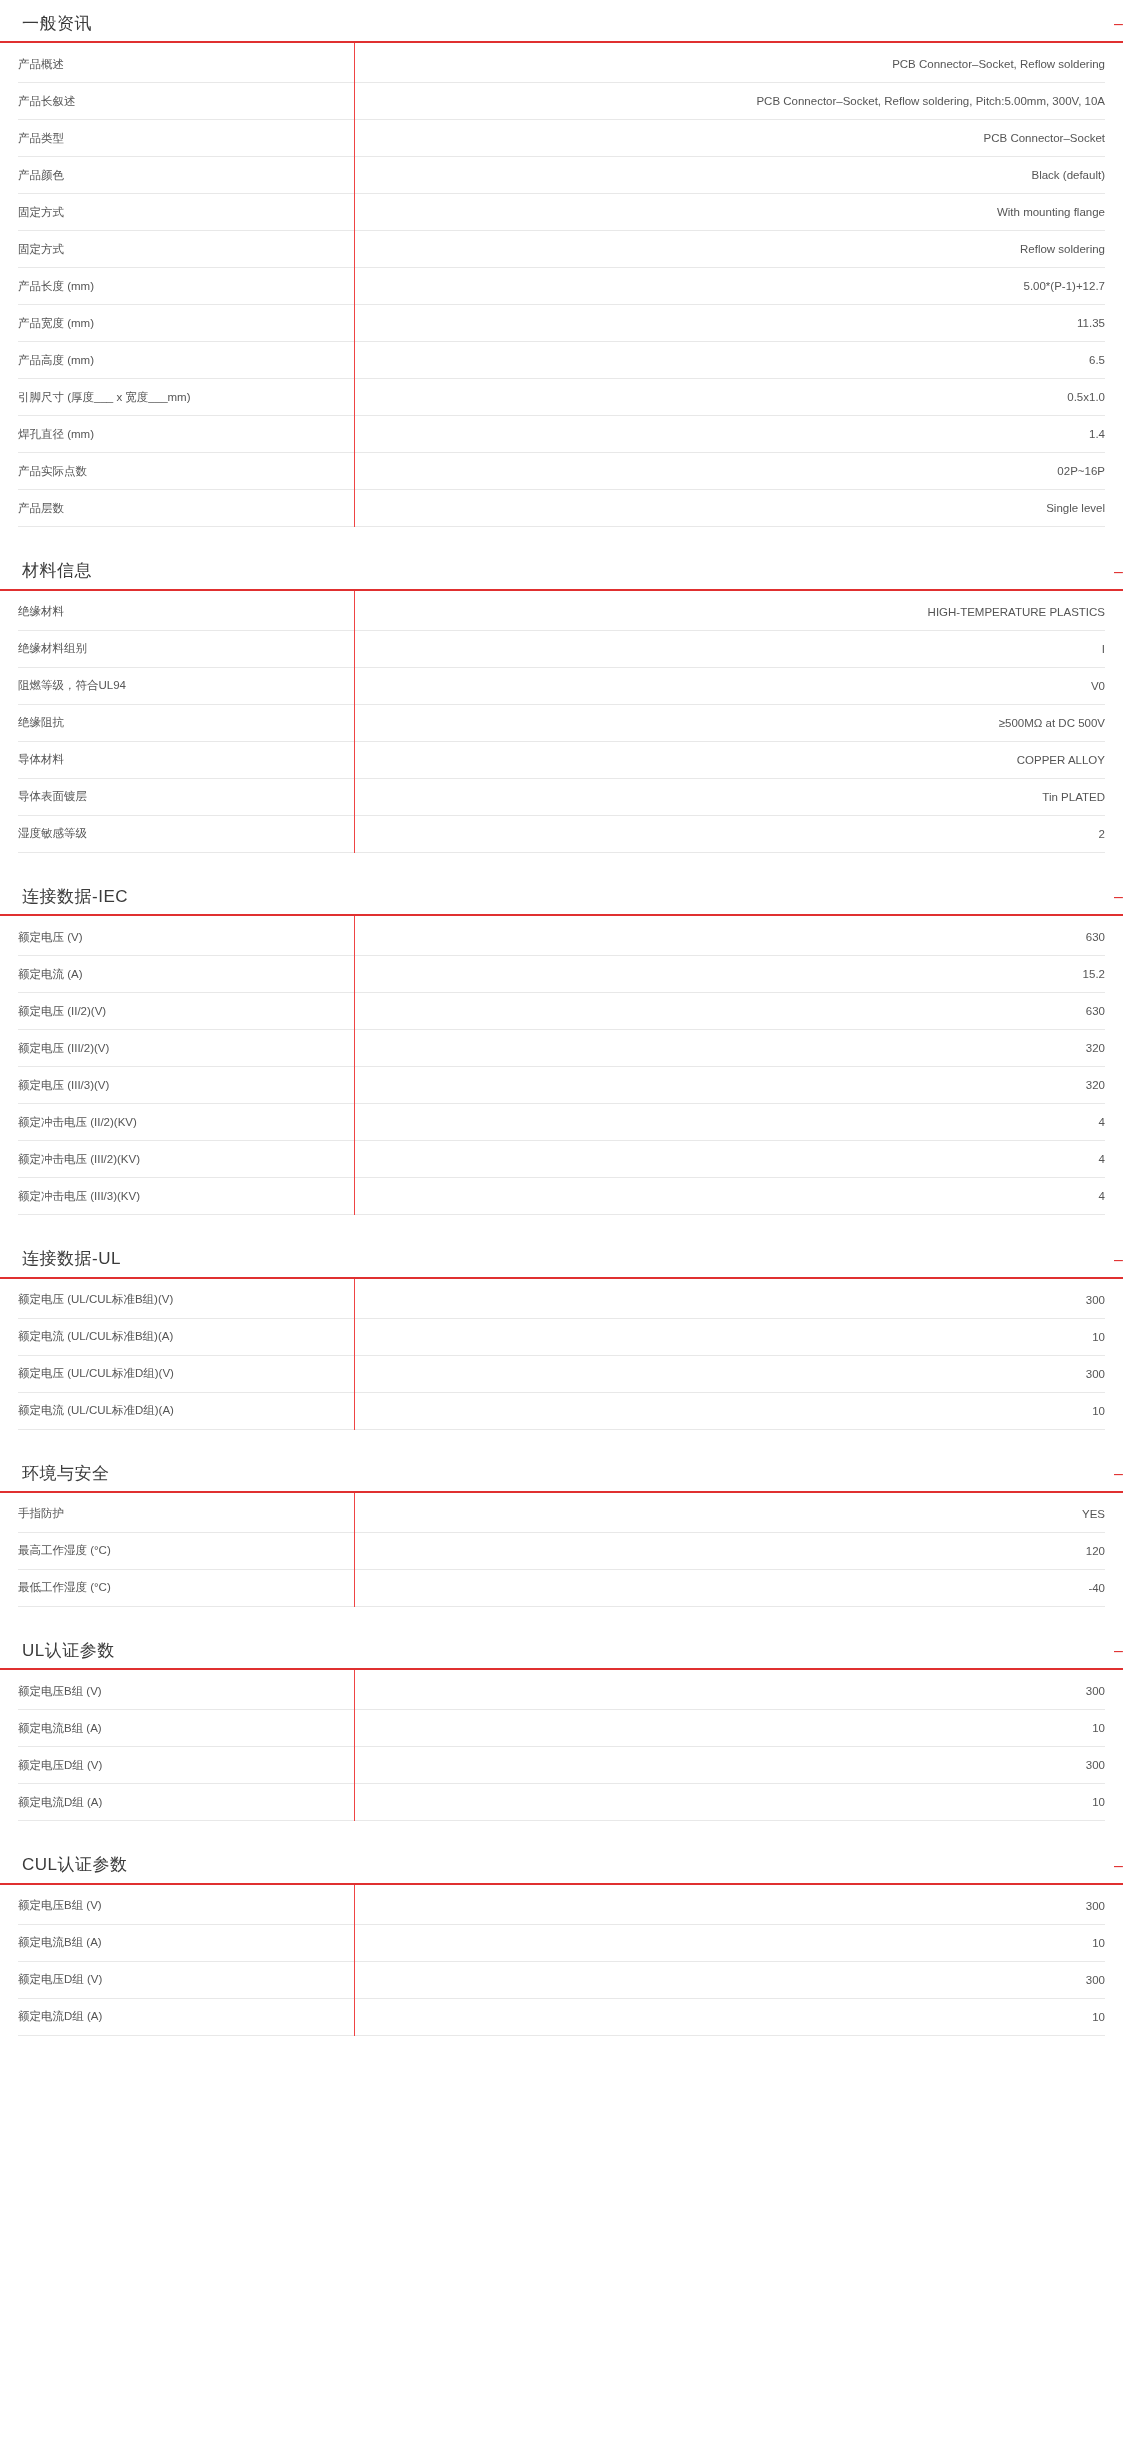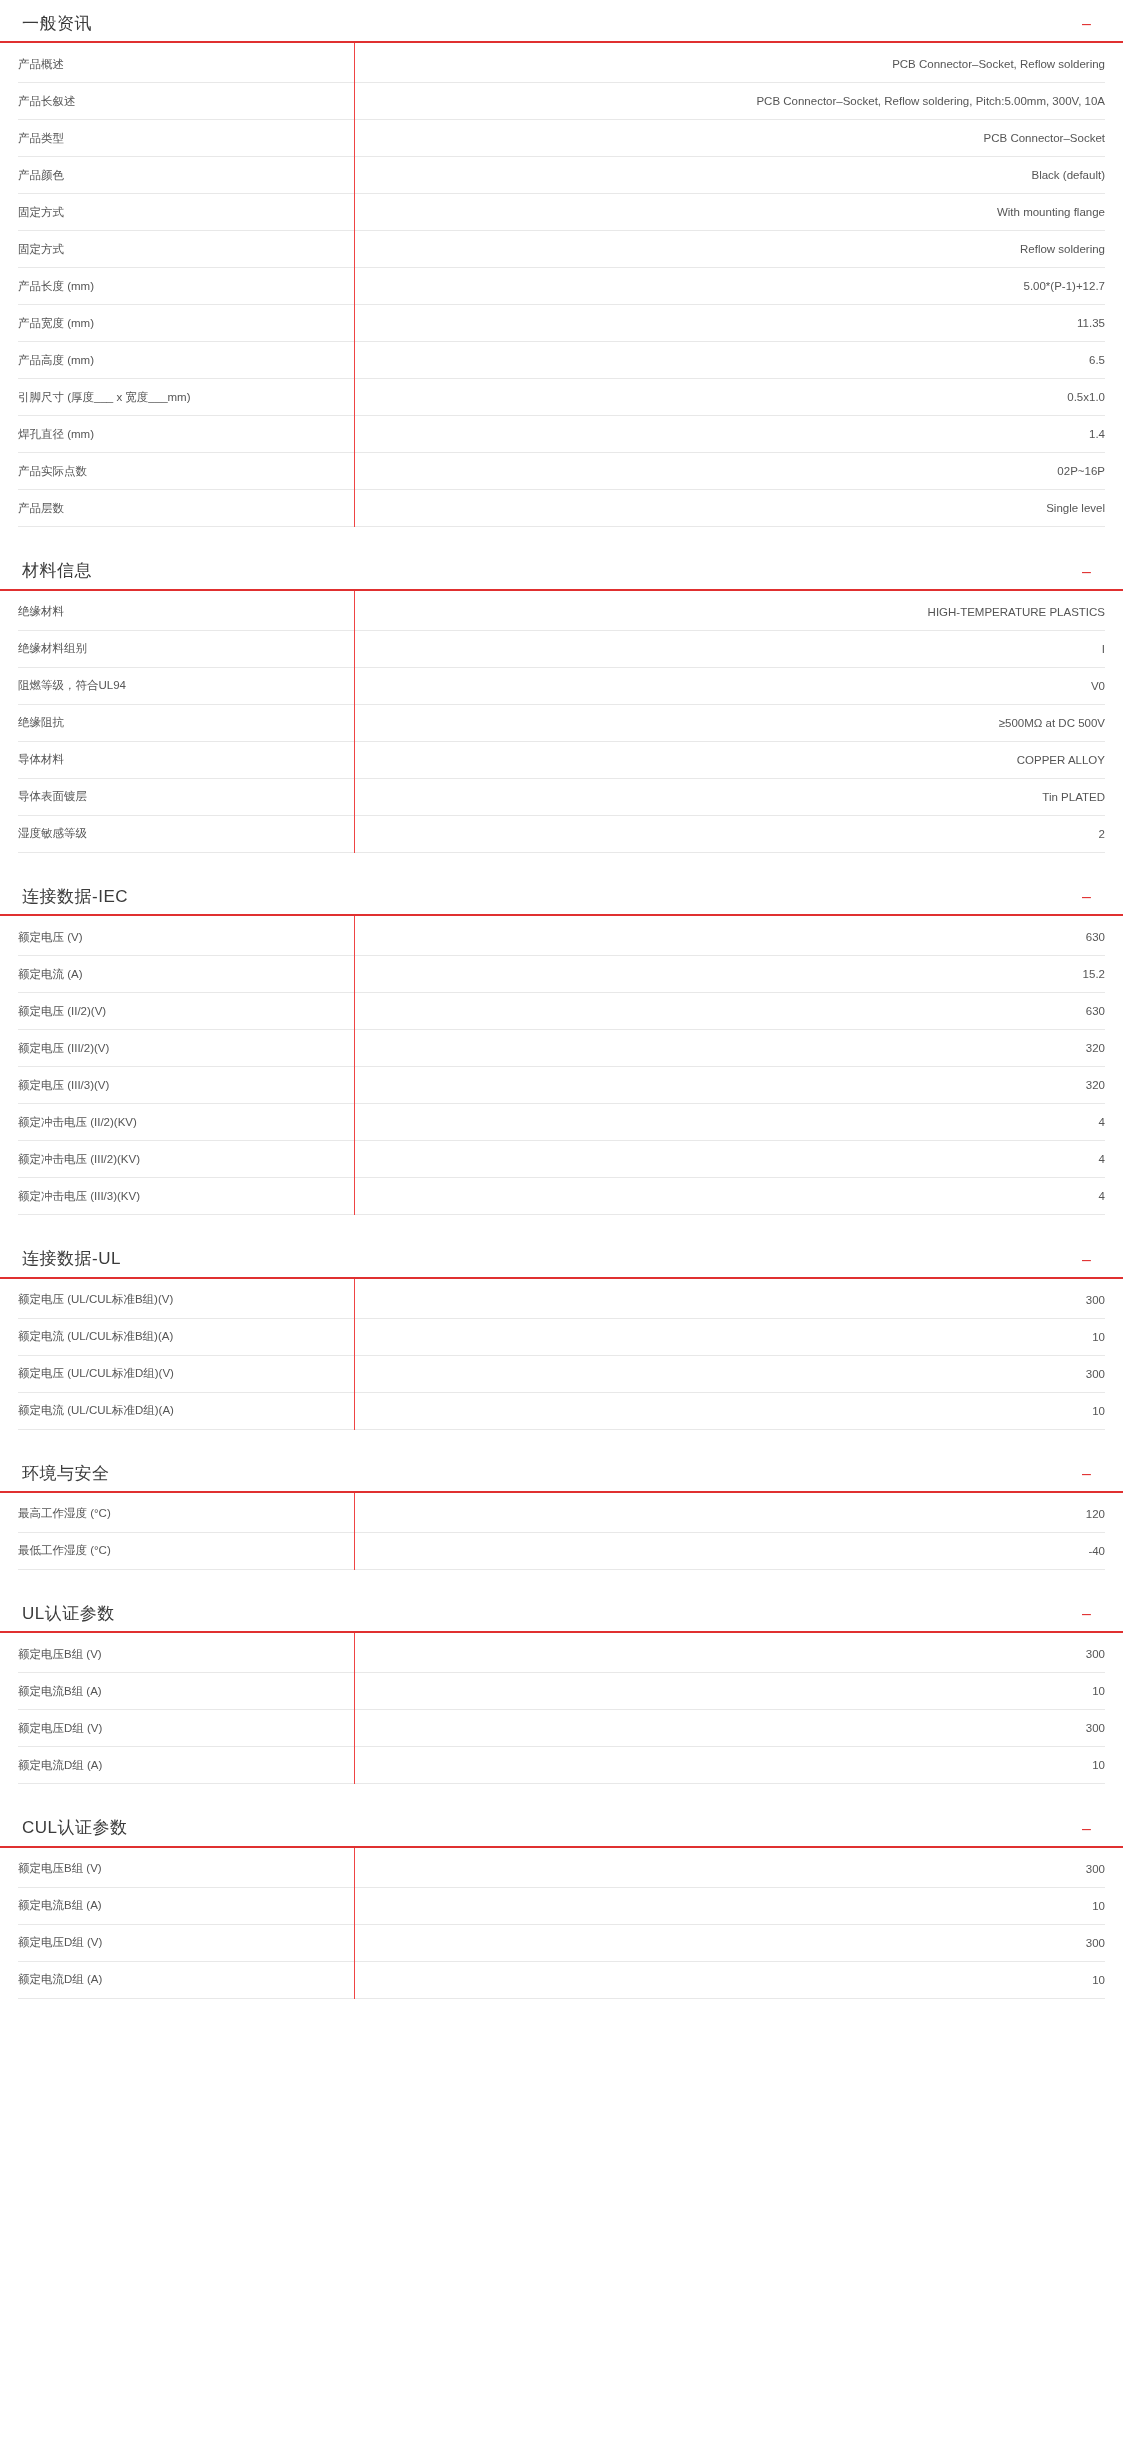--- a/index.html
+++ b/index.html
@@ -17,21 +17,21 @@
     box-sizing: border-box;
     padding: 0 0 30px 0;
   }
   .section {
     margin: 0 0 34px 0;
   }
   .section-header {
     display: flex;
     align-items: flex-end;
     justify-content: space-between;
-    padding: 0 32px 7px 22px;
+    padding: 0 0 7px 22px;
     border-bottom: 2px solid #e03030;
   }
   .section-title {
     font-size: 17px;
     color: #3a3a3a;
     letter-spacing: 0.5px;
     line-height: 1.2;
   }
   .collapse-icon {
     color: #e03030;
@@ -247,20 +247,24 @@
       </table>
     </div>
     <div class="section">
       <div class="section-header">
         <div class="section-title">环境与安全</div>
         <div class="collapse-icon">–</div>
       </div>
       <table class="spec">
         <tbody>
           <tr>
+            <td class="label">手指防护</td>
+            <td class="value">YES</td>
+          </tr>
+          <tr>
             <td class="label">最高工作湿度 (°C)</td>
             <td class="value">120</td>
           </tr>
           <tr>
             <td class="label">最低工作湿度 (°C)</td>
             <td class="value">-40</td>
           </tr>
         </tbody>
       </table>
     </div>

